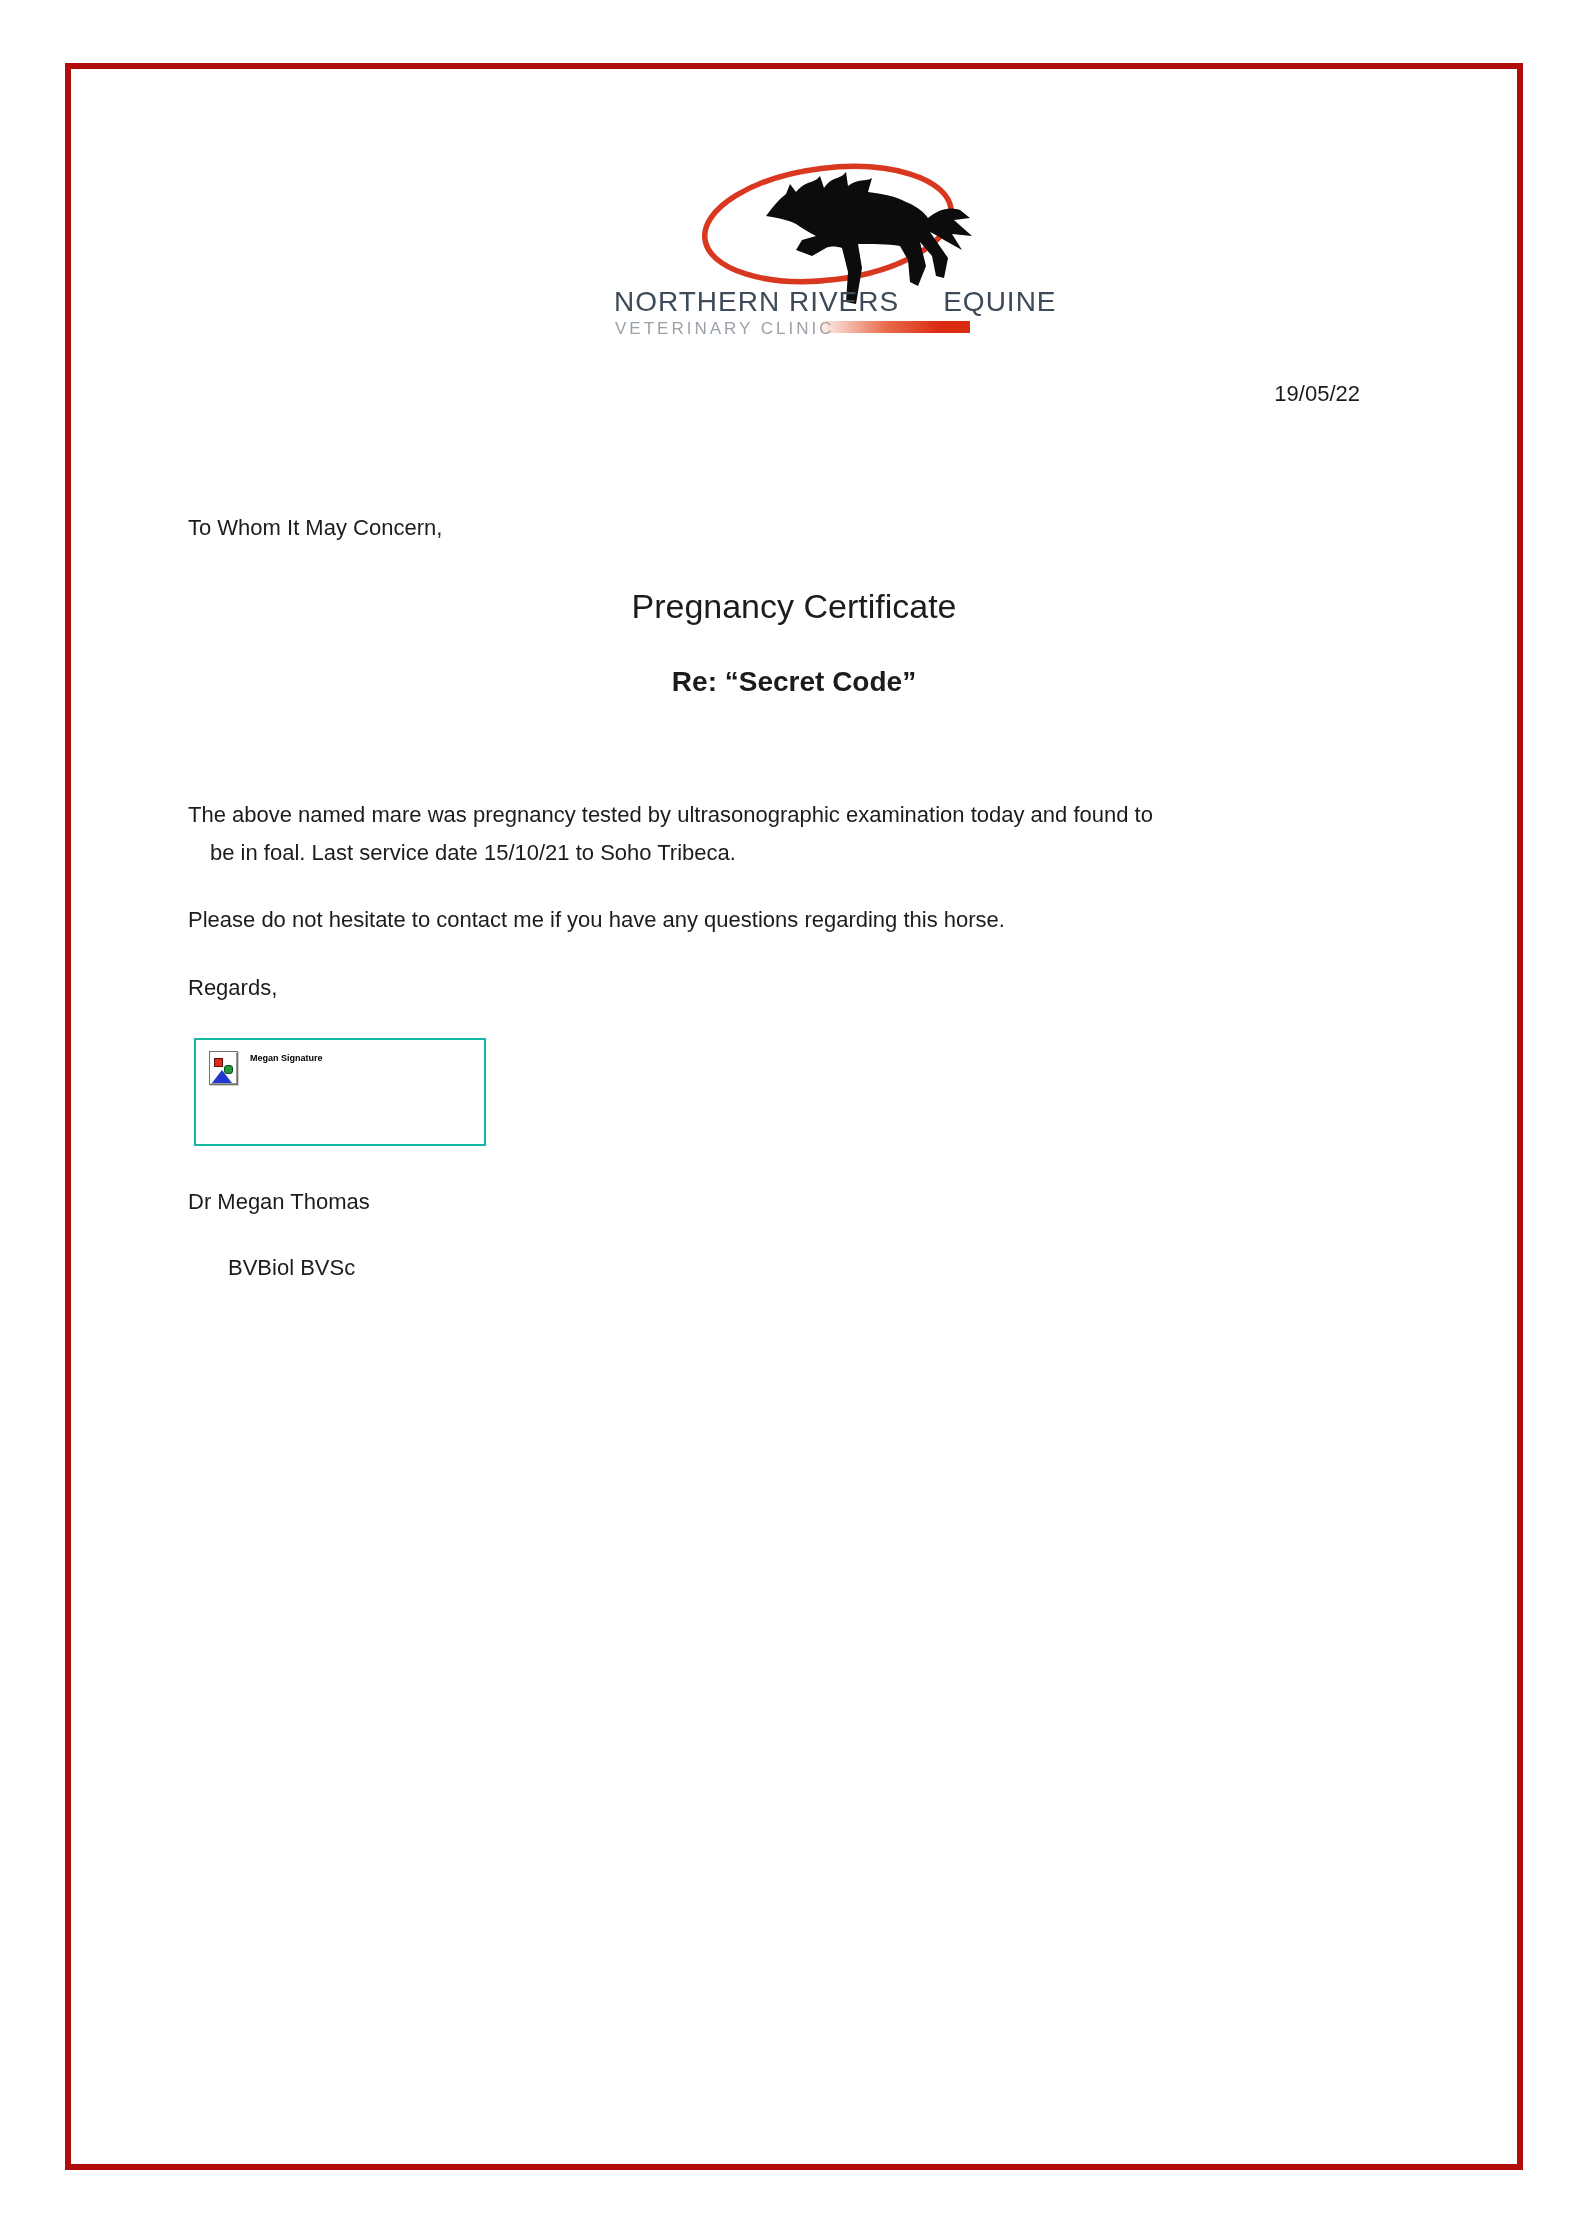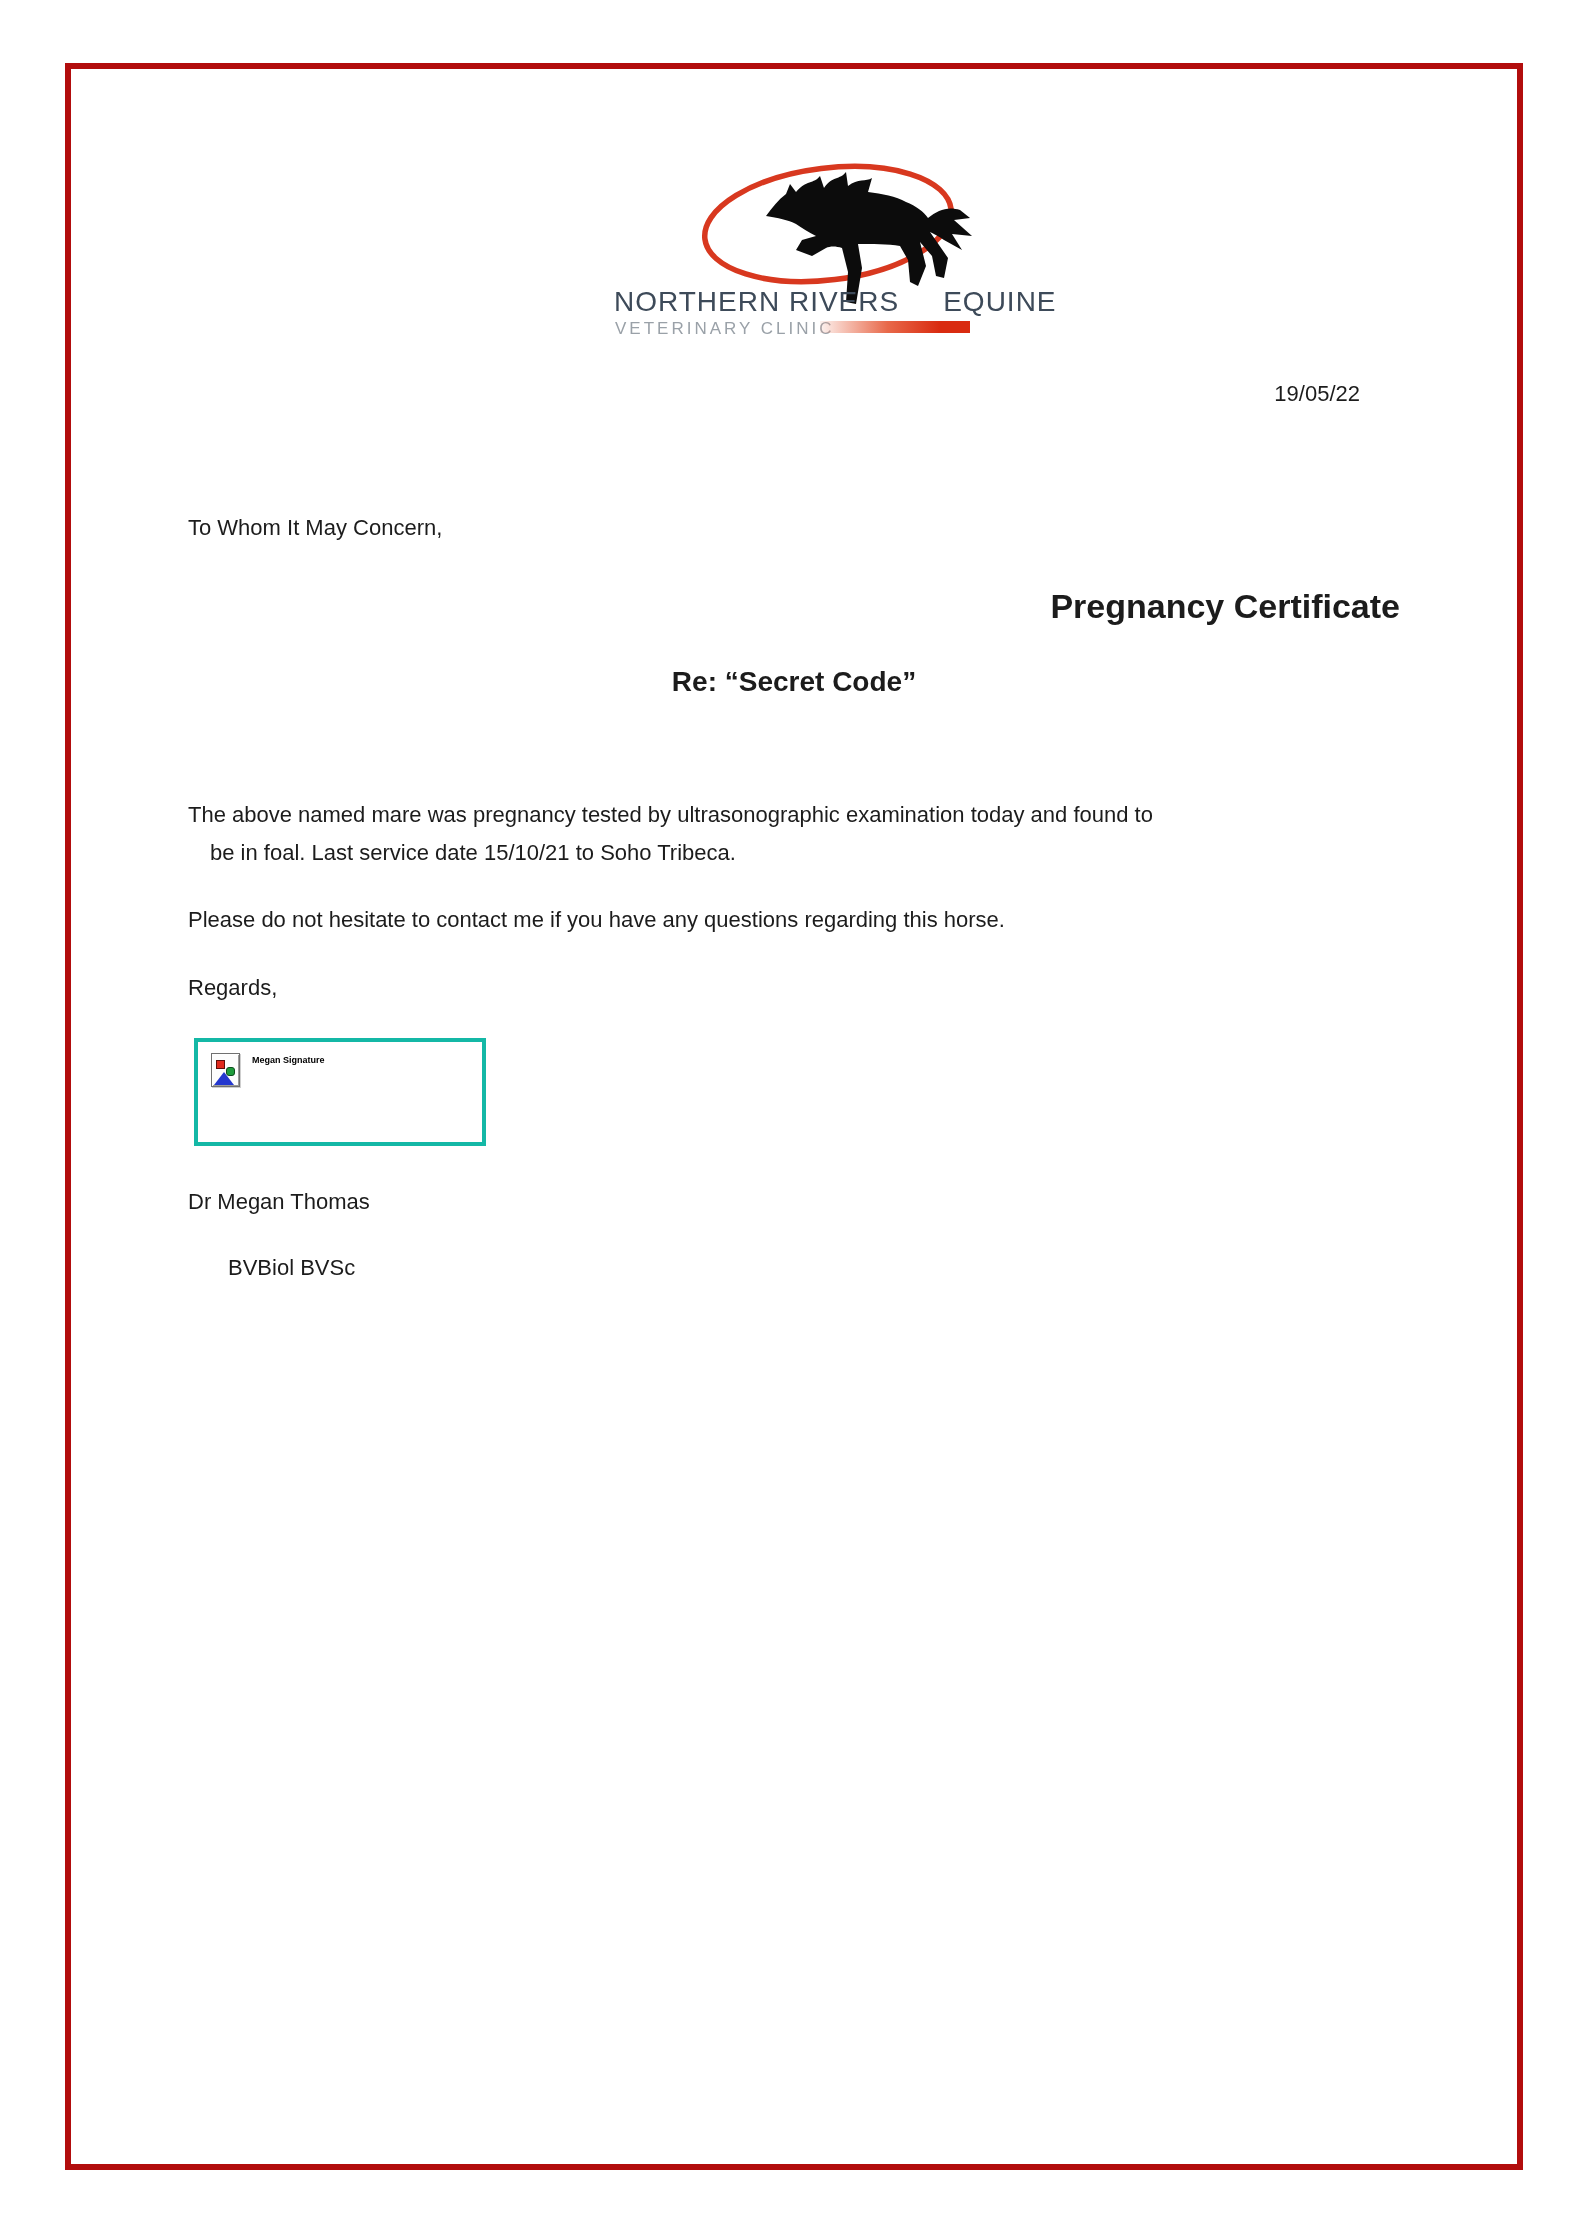--- a/index.html
+++ b/index.html
@@ -35,34 +35,34 @@
   .logo-bar {
     position: absolute; left: 220px; top: 165px;
     width: 150px; height: 12px;
     background: linear-gradient(to right, rgba(240,170,150,0.15), #e8694a 45%, #d92b10 80%, #d92b10);
   }
 
   
   .line { position: absolute; white-space: nowrap; font-size: 22px; line-height: 1.3; }
   .date-line { left: 188px; top: 380px; width: 1172px; text-align: right; }
   .salutation { left: 188px; top: 514px; }
-  .doc-title  { left: 188px; top: 584px; width: 1212px; text-align: right; font-weight: bold; font-size: 34px; }
+  .doc-title  { left: 188px; top: 584px; width: 1212px; text-align: center; font-weight: normal; font-size: 34px; }
   .doc-subject{ left: 188px; top: 664px; width: 1212px; text-align: center; font-weight: bold; font-size: 28px; }
   .para1-l1 { left: 188px; top: 801px; }
   .para1-l2 { left: 188px; top: 839px; margin-left: 22px; }
   .para2    { left: 188px; top: 906px; }
   .closing  { left: 188px; top: 974px; }
   .signer-name  { left: 188px; top: 1188px; }
   .signer-creds { left: 188px; top: 1254px; margin-left: 40px; }
 
   
   .sig-frame {
     position: absolute; left: 194px; top: 1038px;
     width: 292px; height: 108px;
-    border: 4px solid #14b8a6; background: #fff;
+    border: 2px solid #14b8a6; background: #fff;
   }
   .broken-img-icon {
     position: absolute; left: 13px; top: 11px;
     width: 29px; height: 34px;
     background: #fdfdfd;
     border: 1px solid #707070;
     box-shadow: inset 1px 1px 0 #fff, inset -1px -1px 0 #9b9b9b, 1px 1px 0 #cfcfcf;
   }
   .bi-red {
     position: absolute; left: 4px; top: 6px; width: 9px; height: 9px;

